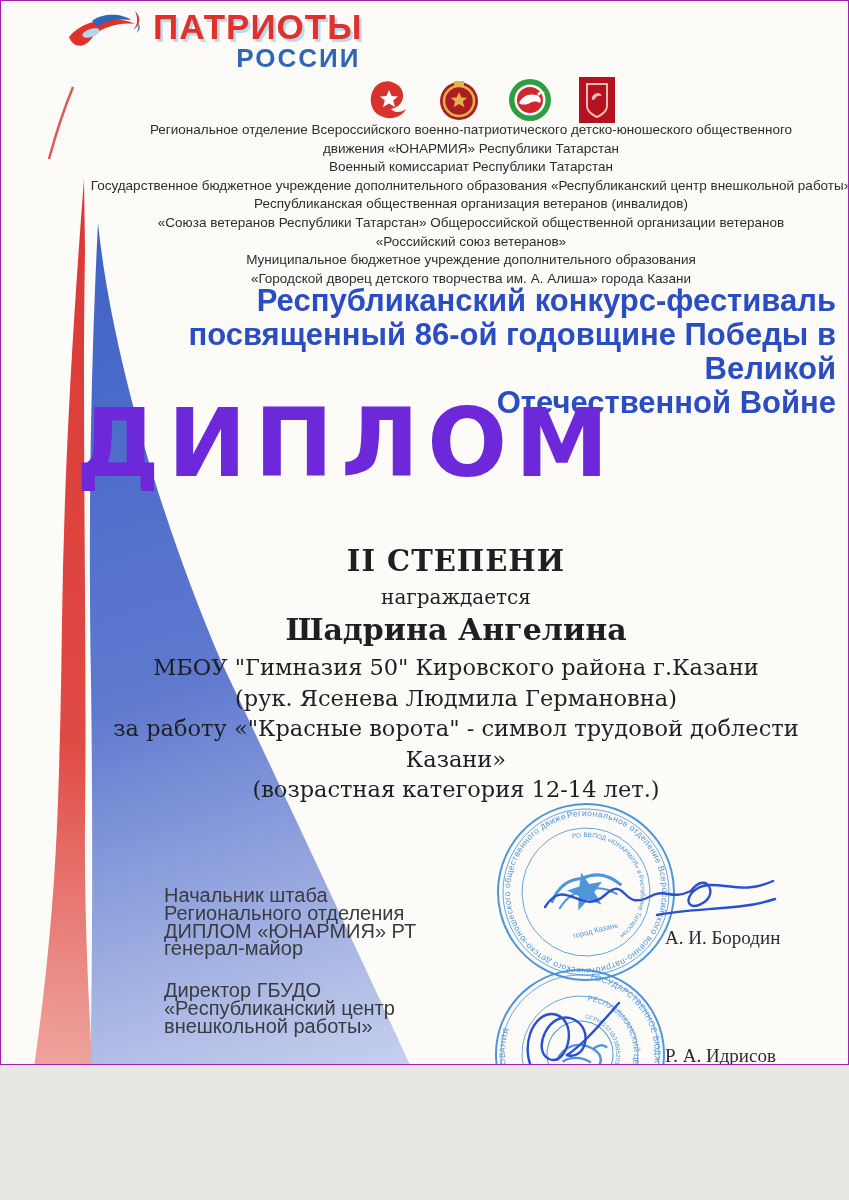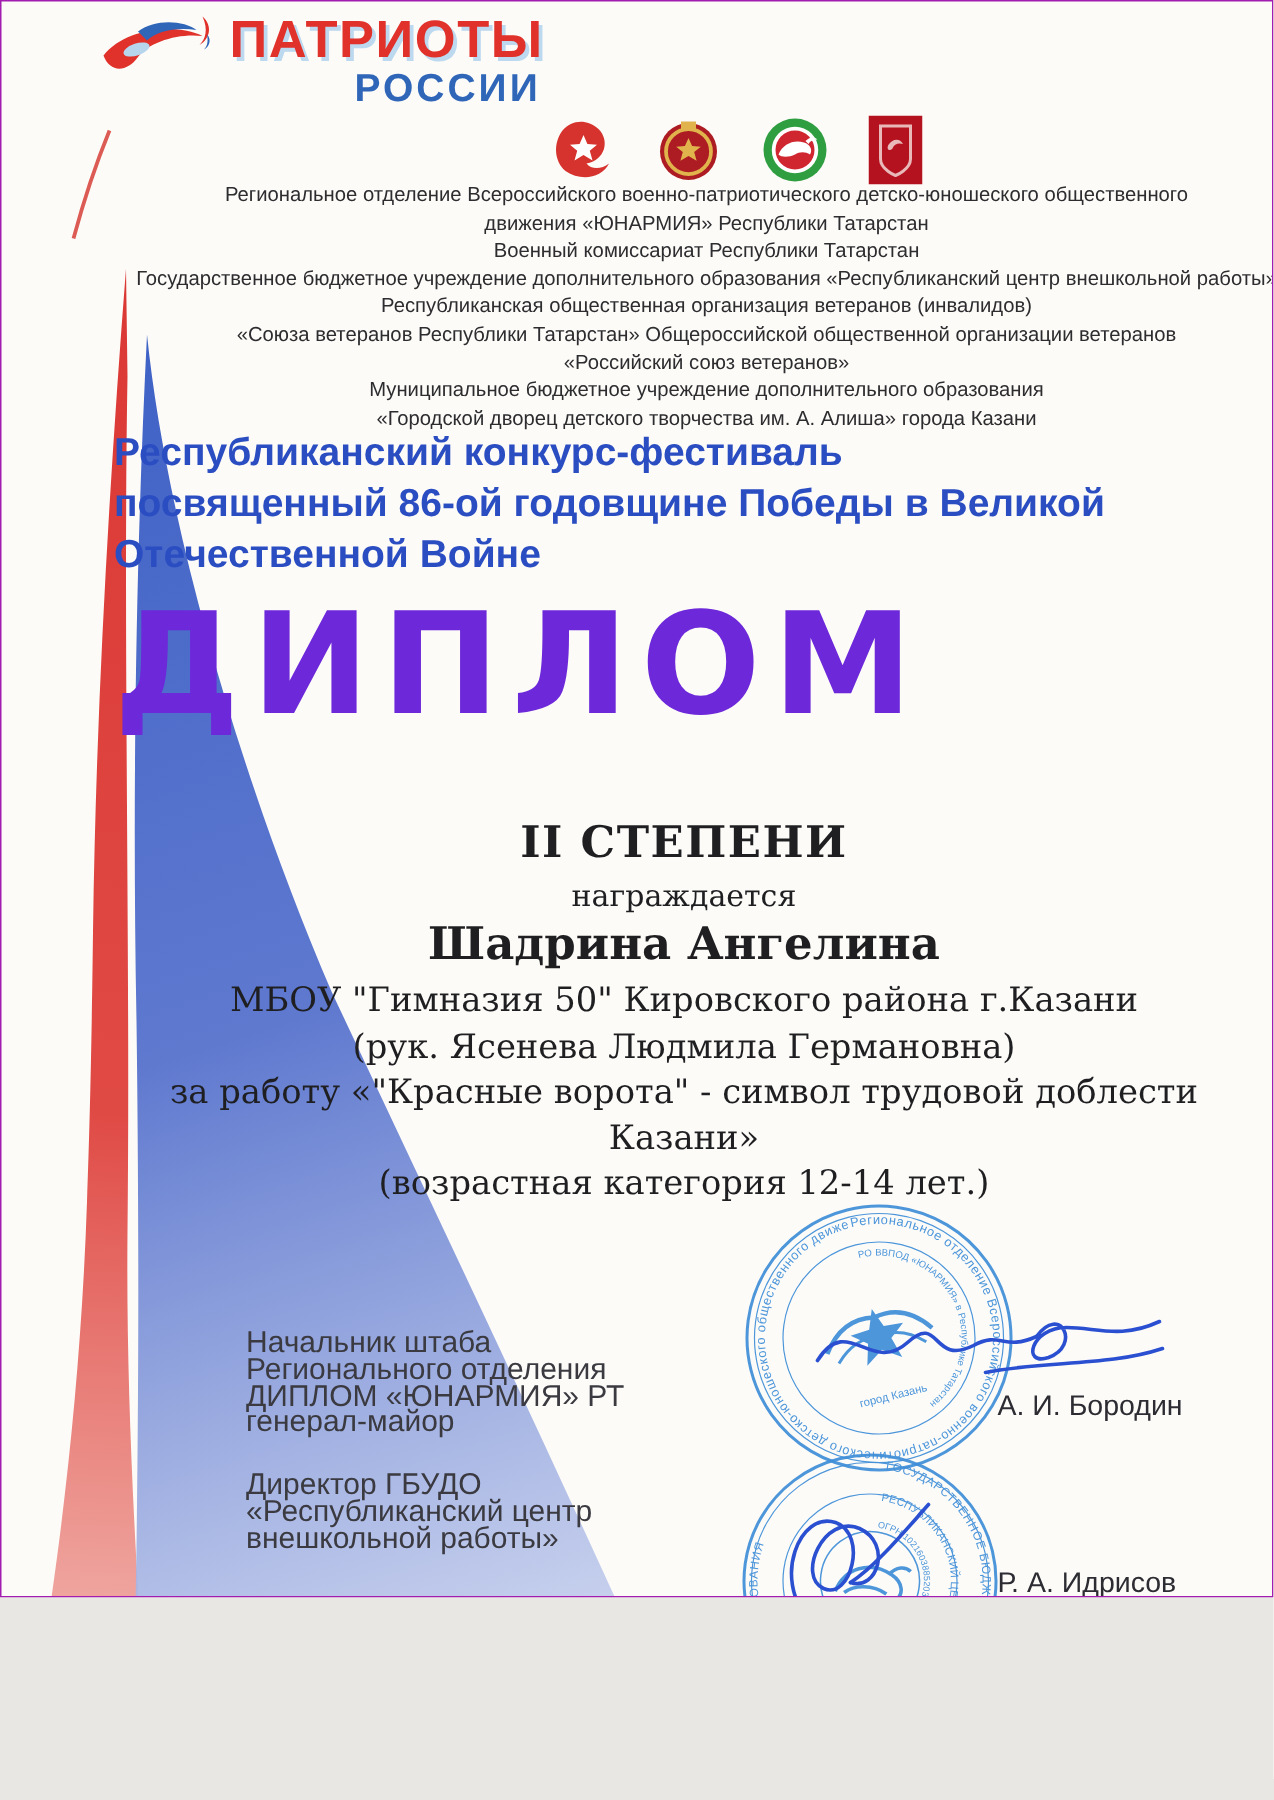--- a/index.html
+++ b/index.html
@@ -17,36 +17,36 @@
     text-shadow:2.5px 2.5px 0 #bcd9ef;}
   .logo-blue{font-size:26px;font-weight:bold;color:#2f66b8;text-align:right;
     letter-spacing:2px;margin-top:1px;padding-right:2px;}
   
   .emblems{left:366px;top:76px;display:flex;gap:26px;align-items:center;z-index:2;}
   
   .org{left:75px;top:120px;width:790px;z-index:2;}
   .org-line{font-size:13.5px;line-height:18.6px;text-align:center;color:#2d2d30;white-space:nowrap;}
   
   .fest{left:75px;top:283px;width:760px;z-index:2;}
-  .fest-line{font-size:26px;font-weight:bold;color:#2b4dc2;line-height:34px;text-align:left;}
+  .fest-line{font-size:31px;font-weight:bold;color:#2b4dc2;line-height:34px;text-align:right;}
   
   .diploma-title{left:75px;top:388px;width:760px;text-align:left;z-index:2;
     font-family:"DejaVu Sans",sans-serif;font-size:94px;font-weight:bold;
     color:#6d28d9;letter-spacing:8px;}
   
   .award{left:70px;top:543px;width:770px;text-align:center;z-index:2;
     font-family:"DejaVu Serif","Liberation Serif",serif;color:#1f1f22;}
   .degree{font-size:29px;font-weight:bold;letter-spacing:1px;}
   .awarded{font-size:20px;margin-top:7px;}
   .recipient{font-size:30px;font-weight:bold;margin-top:3px;}
   .detail{font-size:22.5px;line-height:30.5px;}
   .detail.first{margin-top:5px;}
   
   .sig-label{left:163px;font-size:20px;line-height:17.8px;color:#3a3a40;z-index:2;}
-  .sig-name{left:664px;font-size:19px;color:#2c2c32;z-index:2;}
+  .sig-name{left:664px;font-size:19px;color:#2c2c32;z-index:2;font-family:Liberation Serif, serif;}
   
   .stamp{z-index:2;opacity:.92;}
   .signature{z-index:4;}
   
   .city{left:75px;top:1083px;width:760px;text-align:center;z-index:2;
     font-size:27px;font-weight:bold;color:#2b50c5;letter-spacing:1.5px;}
   .ribbon{left:0;top:0;z-index:1;}
   .stamp text{font-family:"Liberation Sans",sans-serif;}
 </style>
 </head>

